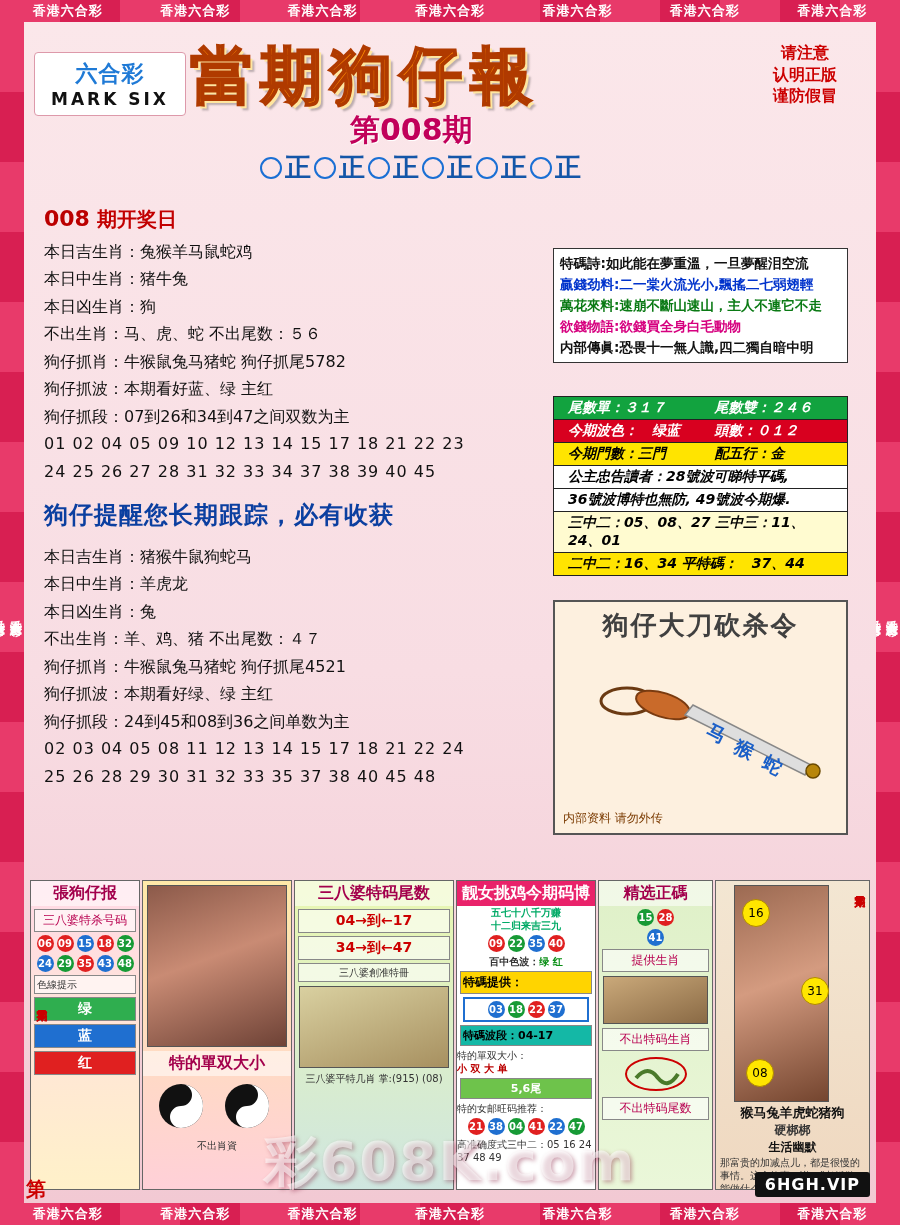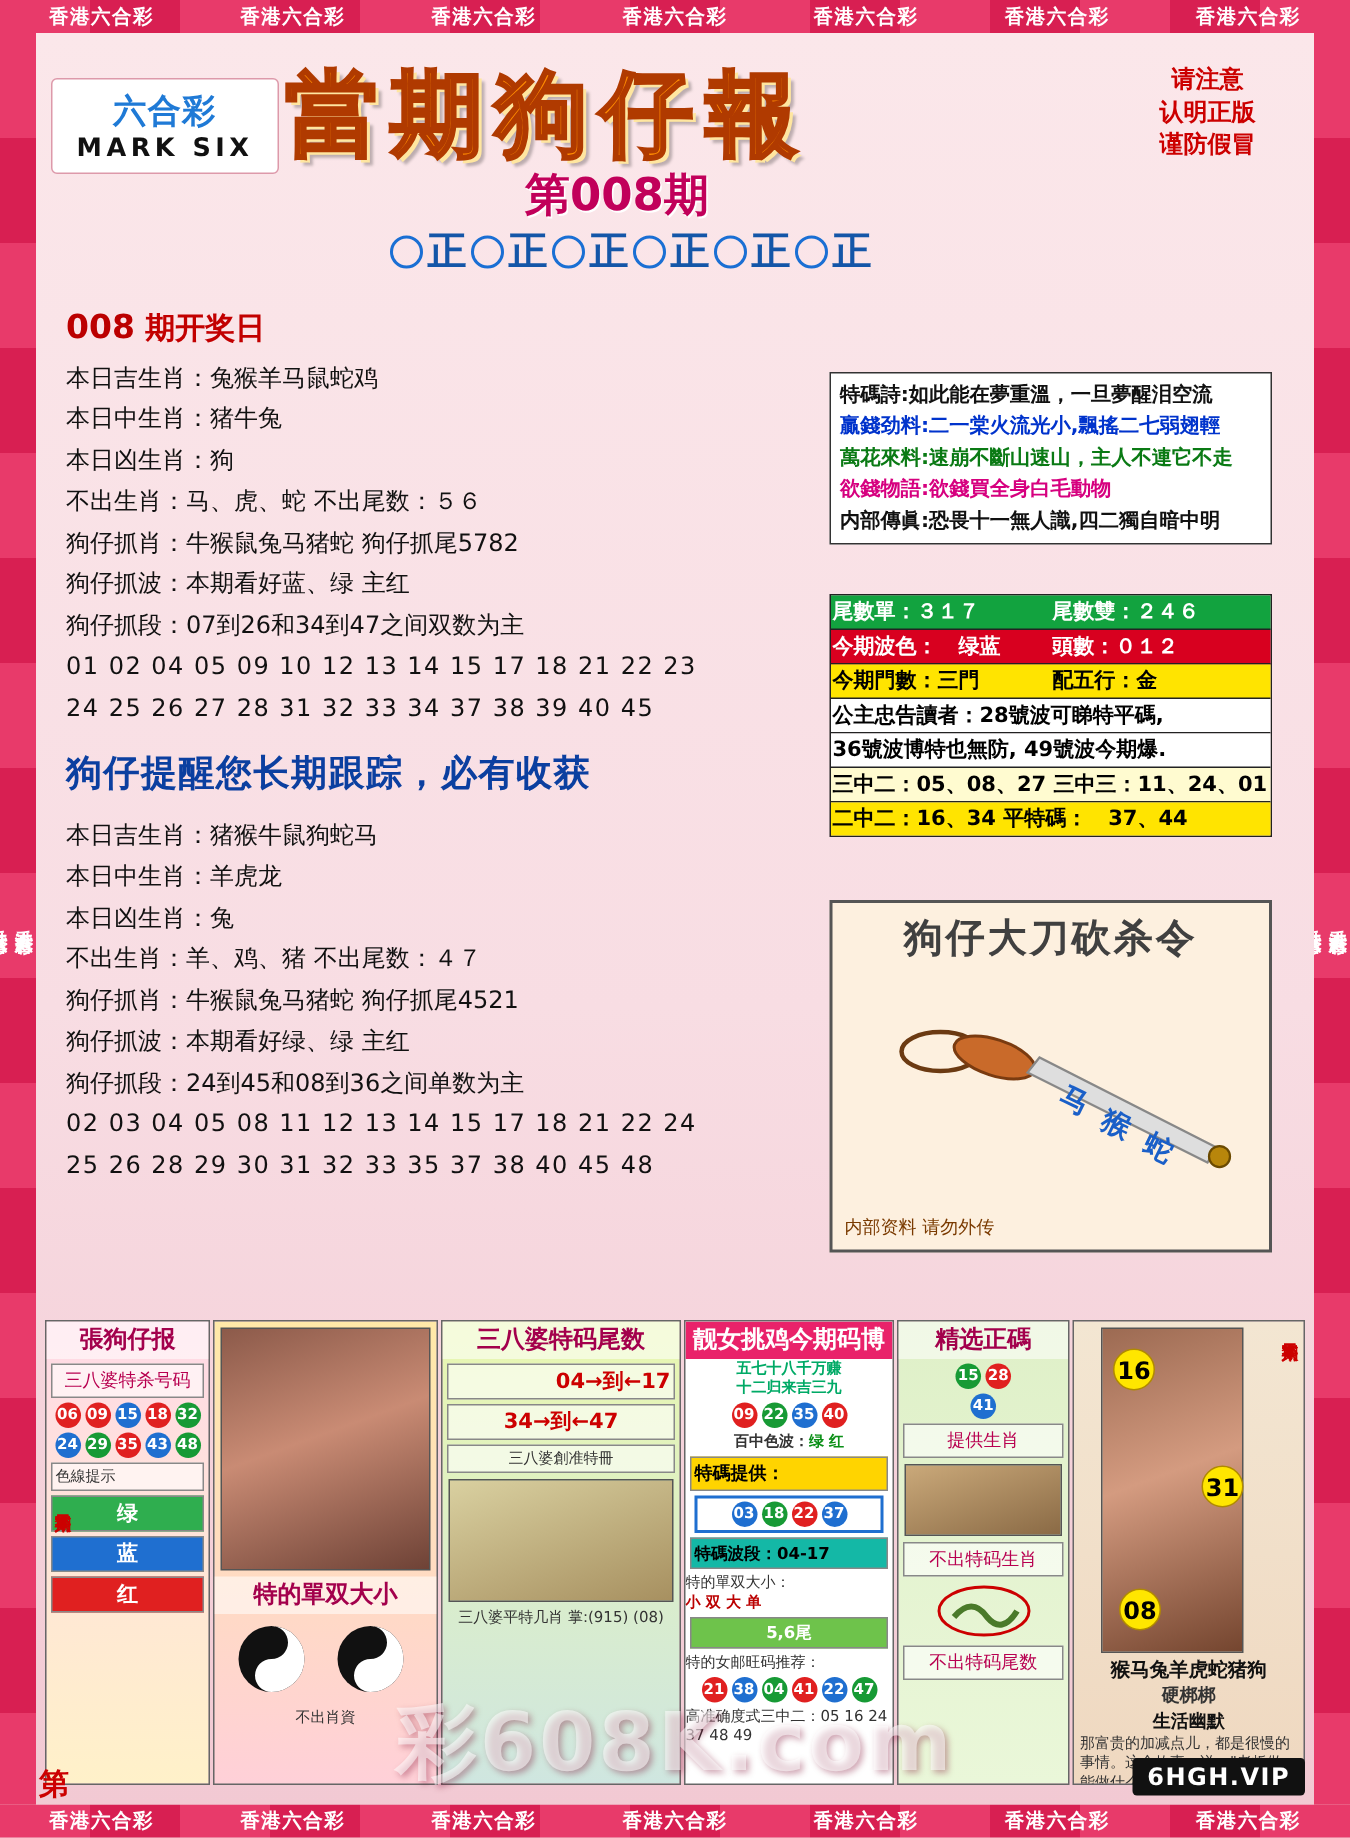--- a/index.html
+++ b/index.html
@@ -100,21 +100,21 @@
   .poem-box .l-green{color:#0a7a14;font-weight:bold;}
   .poem-box .l-pink{color:#d6007f;font-weight:bold;}
   .poem-box .l-dark{color:#111;font-weight:bold;}
 
   .tbl{
     position:absolute;left:553px;top:396px;width:295px;
     border:1px solid #222;box-sizing:border-box;font-size:14px;
   }
   .tbl .r{display:flex;border-bottom:1px solid #222;}
   .tbl .r:last-child{border-bottom:none;}
-  .tbl .c{padding:2px 1px;font-weight:bold;box-sizing:border-box;}
+  .tbl .c{padding:2px 14px;font-weight:bold;box-sizing:border-box;font-style:italic;}
   .r1{background:#12a33f;color:#fff;}
   .r2{background:#d8001f;color:#fff;}
   .r3{background:#ffe400;color:#000;}
   .r4{background:#fff;color:#000;}
   .r5{background:#fffbd0;color:#000;}
   .r6{background:#ffe400;color:#000;}
   .half{width:50%;}
   .full{width:100%;}
 
   .knife-box{
@@ -157,21 +157,21 @@
   }
   .b-red{background:#e02020;}
   .b-blue{background:#1f6fd0;}
   .b-green{background:#179a35;}
   .photo{
     background:linear-gradient(160deg,#8c5a4a,#c98b74 45%,#6e4236);
     border:1px solid #555;
   }
   .tag{
     position:absolute;border-radius:50%;background:#ffe600;color:#000;
-    font-weight:bold;font-size:16px;width:26px;height:26px;
+    font-weight:normal;font-size:12px;width:26px;height:26px;
     display:flex;align-items:center;justify-content:center;border:1px solid #b08a00;
   }
   .vert-label{
     writing-mode:vertical-rl;text-orientation:upright;
     font-size:11px;font-weight:bold;color:#c00;
   }
   .watermark{
     position:absolute;left:0;right:0;bottom:26px;text-align:center;
     font-size:54px;font-weight:bold;color:rgba(255,255,255,.55);
     text-shadow:2px 2px 4px rgba(120,0,40,.35);letter-spacing:2px;pointer-events:none;
@@ -392,21 +392,21 @@
         <circle cx="38" cy="30" r="22" fill="#111"></circle>
           <path d="M38 8 a22 22 0 0 1 0 44 a11 11 0 0 1 0-22 a11 11 0 0 0 0-22" fill="#fff"></path>
         <circle cx="104" cy="30" r="22" fill="#111"></circle>
           <path d="M104 8 a22 22 0 0 1 0 44 a11 11 0 0 1 0-22 a11 11 0 0 0 0-22" fill="#fff"></path>
       </svg>
       <div class="small" style="text-align:center;">不出肖資</div>
     </div>
 
     <div class="panel p3">
       <div class="p-head">三八婆特码尾数</div>
-      <div class="boxline" style="text-align:right;font-weight:bold;color:#c00;font-size:14px;">04→到←17</div>
+      <div class="boxline" style="text-align:center;font-weight:bold;color:#c00;font-size:14px;">04→到←17</div>
       <div class="boxline" style="text-align:center;font-weight:bold;color:#c00;font-size:14px;">34→到←47</div>
       <div class="boxline small" style="text-align:center;">三八婆創准特冊</div>
       <div class="photo" style="height:80px;margin:4px;background:linear-gradient(160deg,#d9d0a0,#a79060);"></div>
       <div class="small" style="text-align:center;">三八婆平特几肖  掌:(915)  (08)</div>
     </div>
 
     <div class="panel p4">
       <div class="p-head" style="background:#e9226a;color:#fff;">靓女挑鸡今期码博</div>
       <div class="small" style="text-align:center;color:#0a6;font-weight:bold;">五七十八千万赚</div>
       <div class="small" style="text-align:center;color:#0a6;font-weight:bold;">十二归来吉三九</div>

